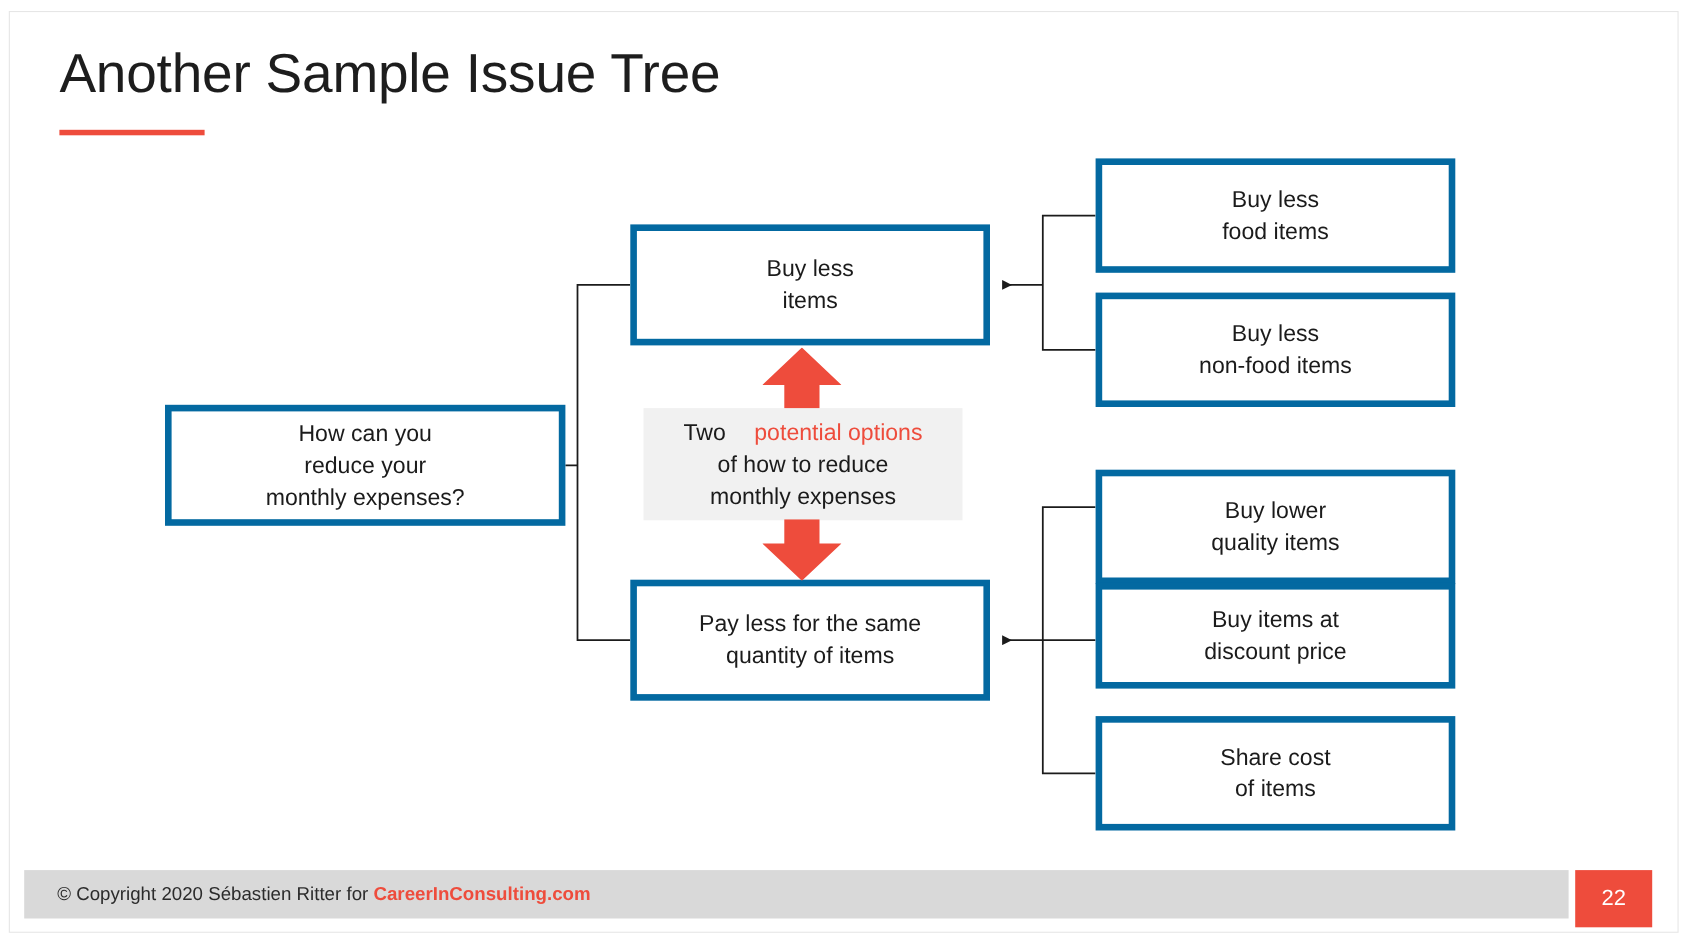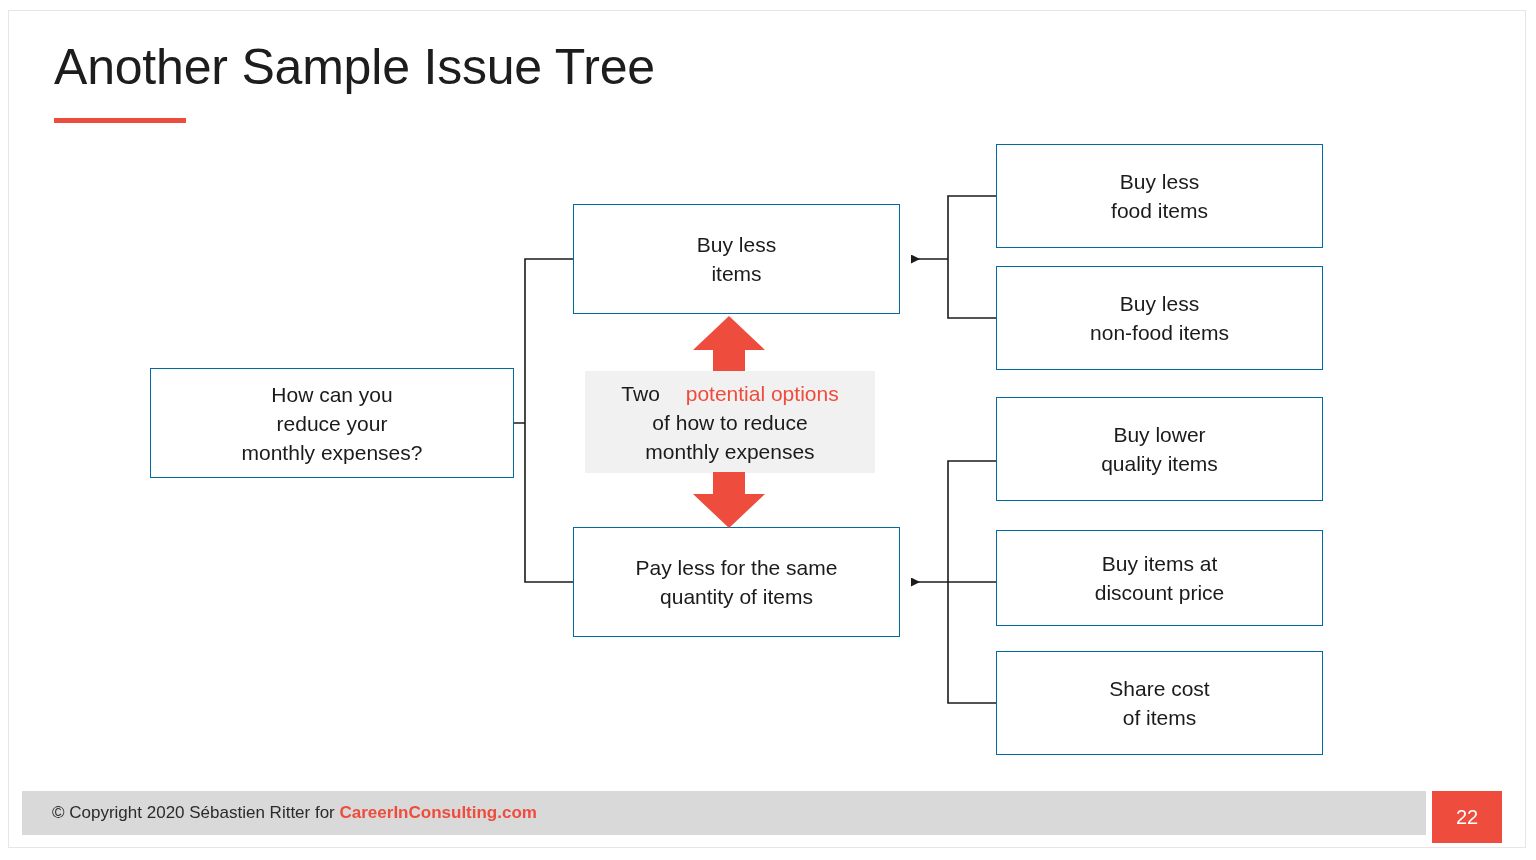--- a/index.html
+++ b/index.html
@@ -47,41 +47,41 @@
     left: 54px;
     top: 118px;
     width: 132px;
     height: 5px;
     background: #ee4c3c;
   }
 
   
   .node {
     position: absolute;
-    border: 1px solid #0369a1;
+    border: 6px solid #0369a1;
     background: #ffffff;
     box-sizing: border-box;
     display: flex;
     align-items: center;
     justify-content: center;
     text-align: center;
     color: #1b1b1b;
     font-size: 21px;
     line-height: 29px;
   }
   .node span { display: block; }
 
   
   #node-root        { left: 150px; top: 368px;  width: 364px; height: 110px; }
   #node-buy-less    { left: 573px; top: 204px;  width: 327px; height: 110px; }
   #node-pay-less    { left: 573px; top: 527px;  width: 327px; height: 110px; }
 
   #node-food        { left: 996px; top: 144px;  width: 327px; height: 104px; }
   #node-nonfood     { left: 996px; top: 266px;  width: 327px; height: 104px; }
-  #node-quality     { left: 996px; top: 397px;  width: 327px; height: 104px; }
+  #node-quality     { left: 996px; top: 427px;  width: 327px; height: 104px; }
   #node-discount    { left: 996px; top: 530px;  width: 327px; height: 96px; }
   #node-share       { left: 996px; top: 651px;  width: 327px; height: 104px; }
 
   
   #callout {
     position: absolute;
     left: 585px;
     top: 371px;
     width: 290px;
     height: 102px;

